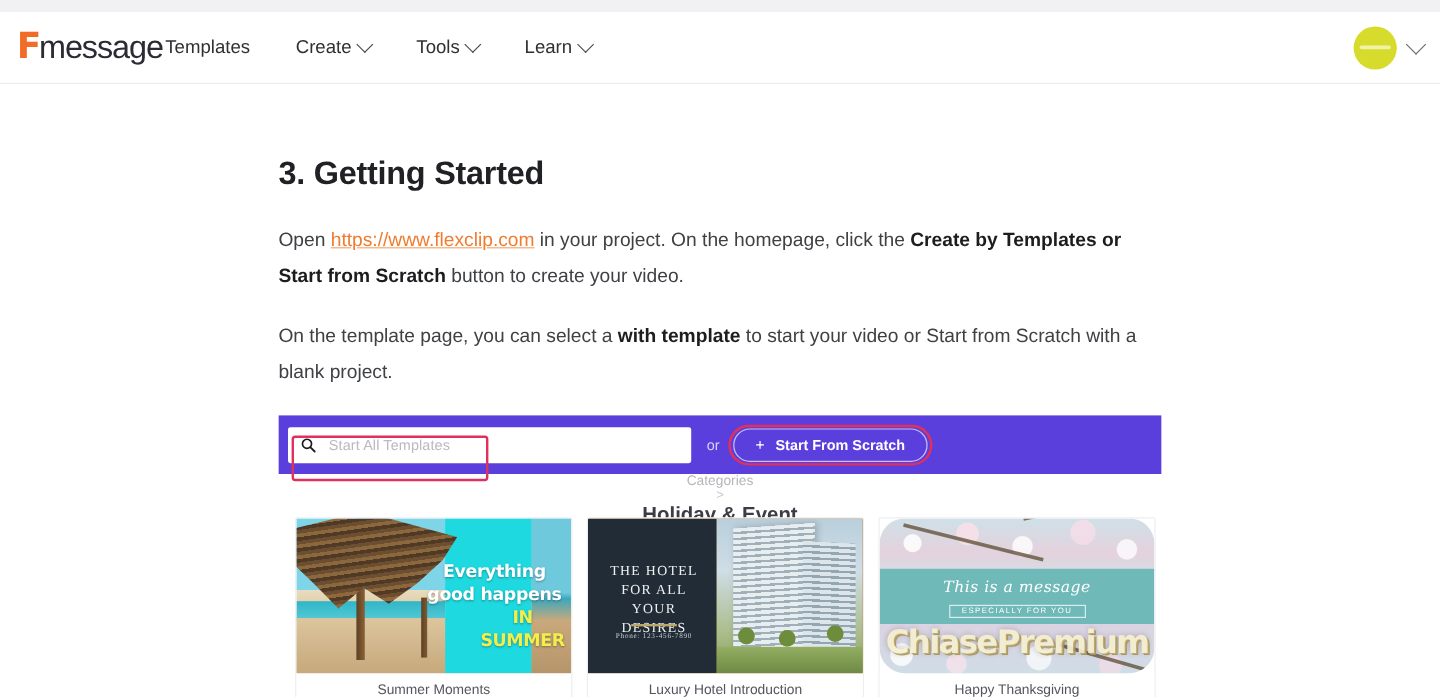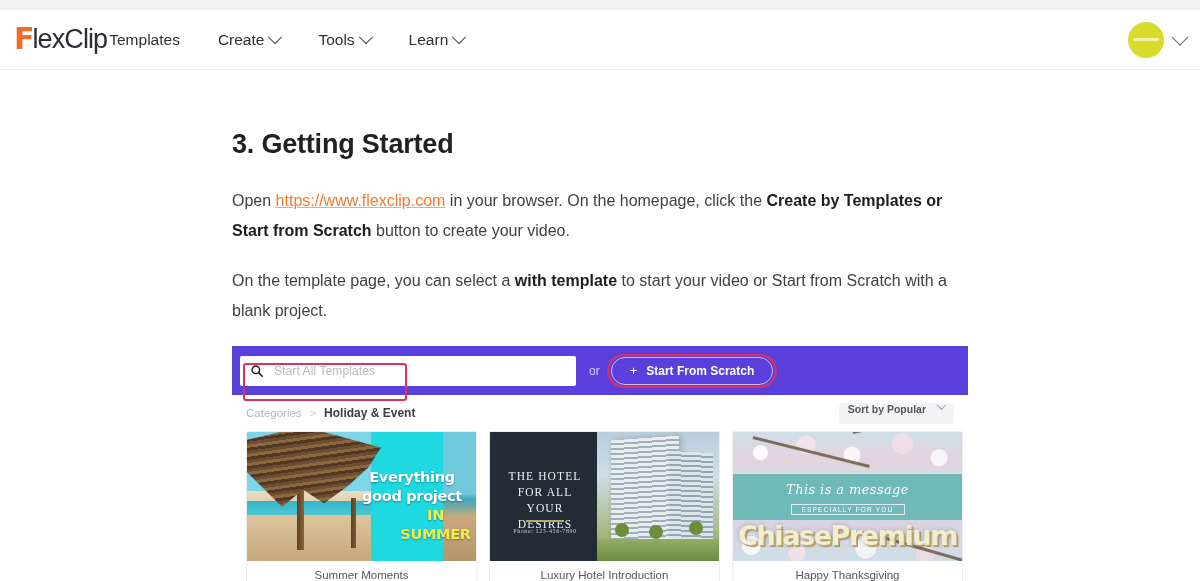--- a/index.html
+++ b/index.html
@@ -234,24 +234,25 @@
     pointer-events: none;
   }
 
   
   .sc-catrow {
     height: 36px;
     display: flex;
     align-items: center;
     padding: 0 14px;
     background: #fff;
+    flex-direction: column;
   }
   .crumb-muted { font-size: 11.5px; color: #b6b6bc; }
   .crumb-sep { font-size: 11px; color: #c8c8ce; margin: 0 8px; }
-  .crumb-active { font-size: 12px; color: #3c3c44; font-weight: bold; }
+  .crumb-active { font-size: 17px; color: #3c3c44; font-weight: bold; }
   .sortby {
     margin-left: auto;
     background: #f4f4f6;
     border-radius: 3px;
     height: 21px;
     display: flex;
     align-items: flex-start;
     gap: 12px;
     padding: 0 9px;
     cursor: pointer;
@@ -418,20 +419,21 @@
     font-size: 6px;
     letter-spacing: .6px;
     color: #c9cdd2;
     font-family: "Liberation Serif", serif;
   }
 
   
   .thumb-thanks {
     background: linear-gradient(to bottom,
       #cfe0e8 0%, #e4d2dd 22%, #cfe2e6 44%, #dbd3e2 70%, #cfdde6 100%);
+    border-radius: 21px;
   }
   .blossoms {
     position: absolute; inset: 0;
     background-image:
       radial-gradient(circle at 12% 16%, rgba(255,255,255,.85) 0 7px, transparent 8px),
       radial-gradient(circle at 32% 10%, rgba(247,224,232,.9) 0 9px, transparent 10px),
       radial-gradient(circle at 52% 18%, rgba(255,255,255,.8) 0 8px, transparent 9px),
       radial-gradient(circle at 74% 9%, rgba(243,221,231,.9) 0 10px, transparent 11px),
       radial-gradient(circle at 90% 20%, rgba(255,255,255,.75) 0 8px, transparent 9px),
       radial-gradient(circle at 8% 88%, rgba(255,255,255,.8) 0 9px, transparent 10px),
@@ -489,21 +491,21 @@
 </style>
 </head>
 <body>
 
 <div class="top-strip"></div>
 
 <header class="site-header">
 
   <div class="logo">
     <span class="logo-f">F</span>
-    <span class="logo-text">lexClip</span>
+    <span class="logo-text">message</span>
   </div>
 
   <nav class="main-nav">
     <div class="nav-item">
       <span>Templates</span>
     </div>
     <div class="nav-item">
       <span>Create</span>
       <i class="chev"></i>
     </div>
@@ -521,21 +523,21 @@
     <div class="avatar"></div>
     <i class="chev-big"></i>
   </div>
 </header>
 
 <main class="article">
 
   <h2 class="section-title">3. Getting Started</h2>
 
   <p class="body-text">
-    <span>Open </span><a class="inline-link" href="#">https://www.flexclip.com</a><span> in your browser. On the homepage, click the </span><b>Create by Templates or Start from Scratch</b><span> button to create your video.</span>
+    <span>Open </span><a class="inline-link" href="#">https://www.flexclip.com</a><span> in your project. On the homepage, click the </span><b>Create by Templates or Start from Scratch</b><span> button to create your video.</span>
   </p>
 
   <p class="body-text">
     <span>On the template page, you can select a </span><b>with template</b><span> to start your video or Start from Scratch with a blank project.</span>
   </p>
 
   <figure class="screenshot" style="margin:0;">
 
     <div class="sc-topbar">
 
@@ -578,21 +580,21 @@
         <div class="card-thumb thumb-beach">
           <div class="beach-water"></div>
           <div class="beach-sand"></div>
           <div class="beach-cyan"></div>
           <div class="beach-right-img"></div>
           <div class="beach-pole"></div>
           <div class="beach-pole2"></div>
           <div class="beach-umbrella"></div>
           <div class="beach-text">
             <div>Everything</div>
-            <div>good project</div>
+            <div>good happens</div>
             <div class="hl">IN SUMMER</div>
           </div>
         </div>
         <div class="card-label">Summer Moments</div>
       </div>
 
       <div class="card">
         <div class="card-thumb thumb-hotel">
           <div class="hotel-photo">
             <div class="hotel-bldg"></div>

